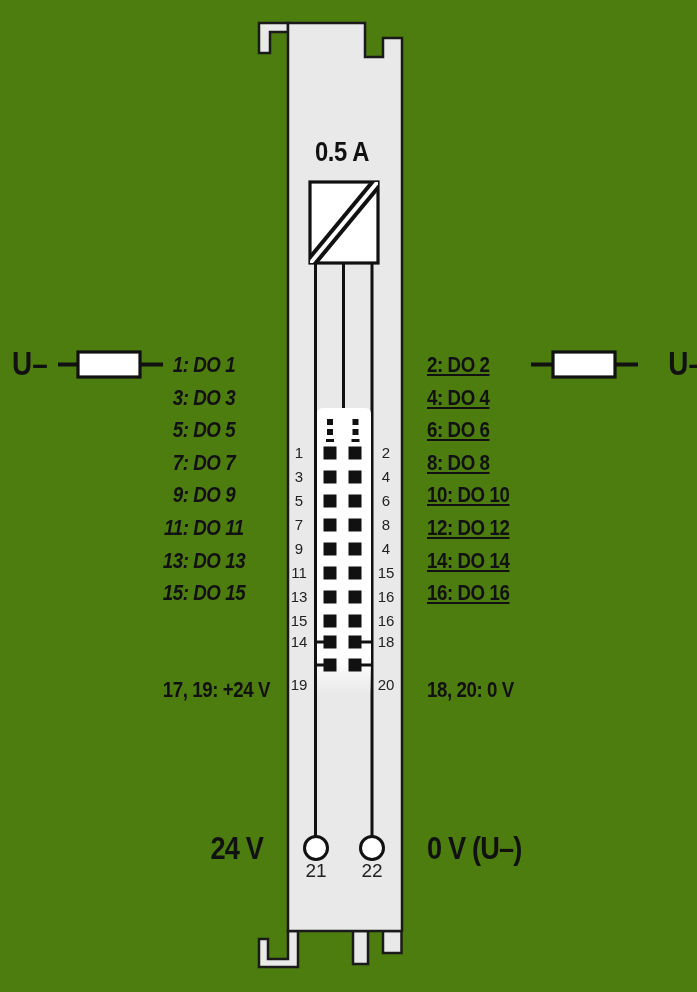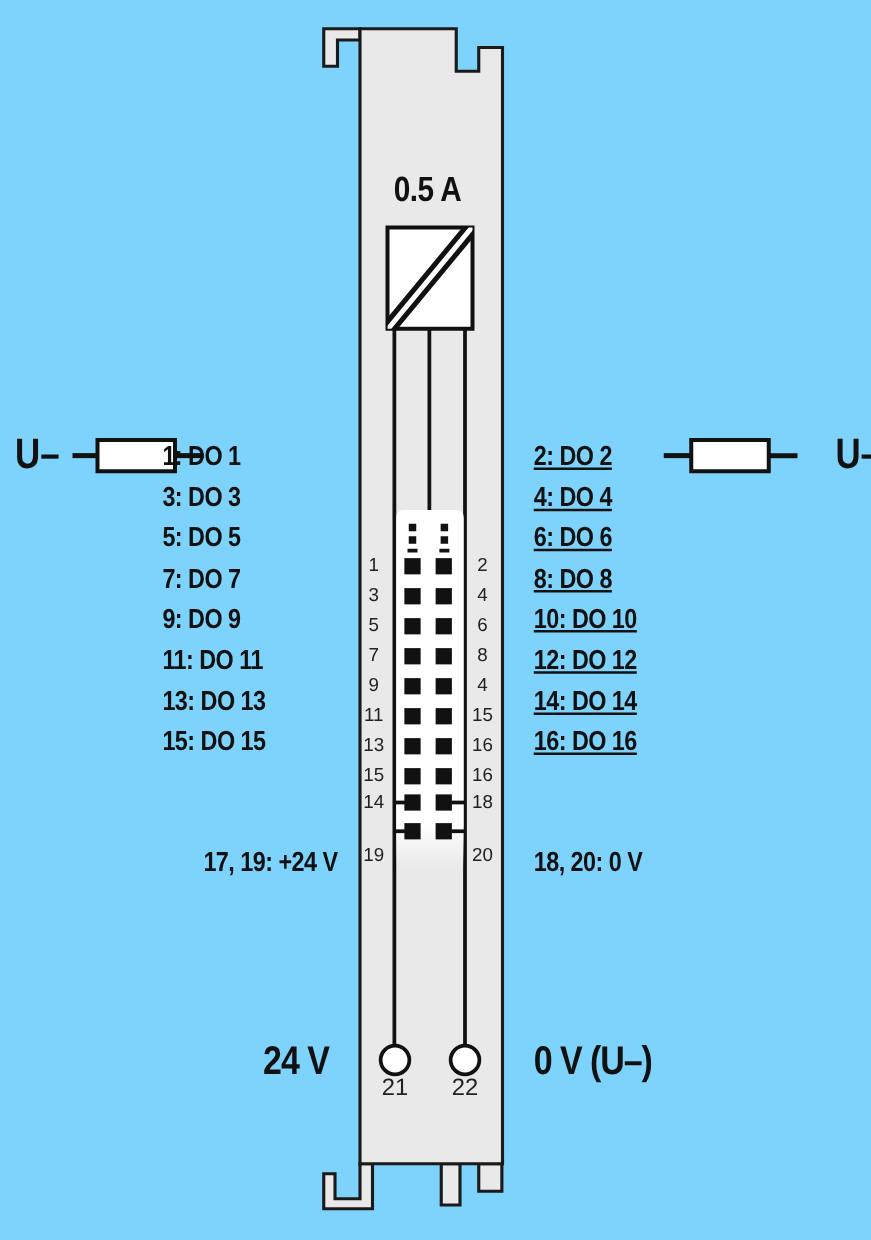--- a/index.html
+++ b/index.html
@@ -1,30 +1,30 @@
 <!DOCTYPE html>
 <html><head>
 <meta charset="utf-8">
 <style>
   html,body{margin:0;padding:0;background:#fff;}
   .stage{
-    position:relative;width:697px;height:992px;background:#7dd3fc;
+    position:relative;width:697px;height:992px;background:#4d7c0f;
     font-family:"Liberation Sans",sans-serif;color:#111;overflow:hidden;
   }
   .stage svg{position:absolute;left:0;top:0;}
   .txt{position:absolute;white-space:nowrap;color:#111;}
 
   
   .fuse-rating{left:282px;top:138px;width:120px;text-align:center;
     font-size:28px;line-height:27px;font-weight:bold;
     transform:scaleX(0.85);transform-origin:50% 50%;letter-spacing:-0.5px;}
 
   
   .ch-col{position:absolute;top:349px;}
-  .ch-col-left{left:108px;width:146px;text-align:left;}
+  .ch-col-left{left:120px;width:146px;text-align:center;font-style:italic;}
   .ch-col-right{left:427px;width:160px;text-align:left;text-decoration:underline;}
   .ch-row{height:32.6px;line-height:32.6px;font-size:22px;font-weight:bold;letter-spacing:-0.5px;}
   .ch-col-left .ch-row{transform:scaleX(0.85);transform-origin:100% 50%;}
   .ch-col-right .ch-row{transform:scaleX(0.85);transform-origin:0% 50%;}
 
   
   .pwr{font-size:22px;font-weight:bold;line-height:26px;letter-spacing:-0.5px;top:677px;}
   .pwr-left{left:120px;width:150px;text-align:right;transform:scaleX(0.85);transform-origin:100% 50%;}
   .pwr-right{left:427px;width:170px;text-align:left;transform:scaleX(0.85);transform-origin:0% 50%;}
 

